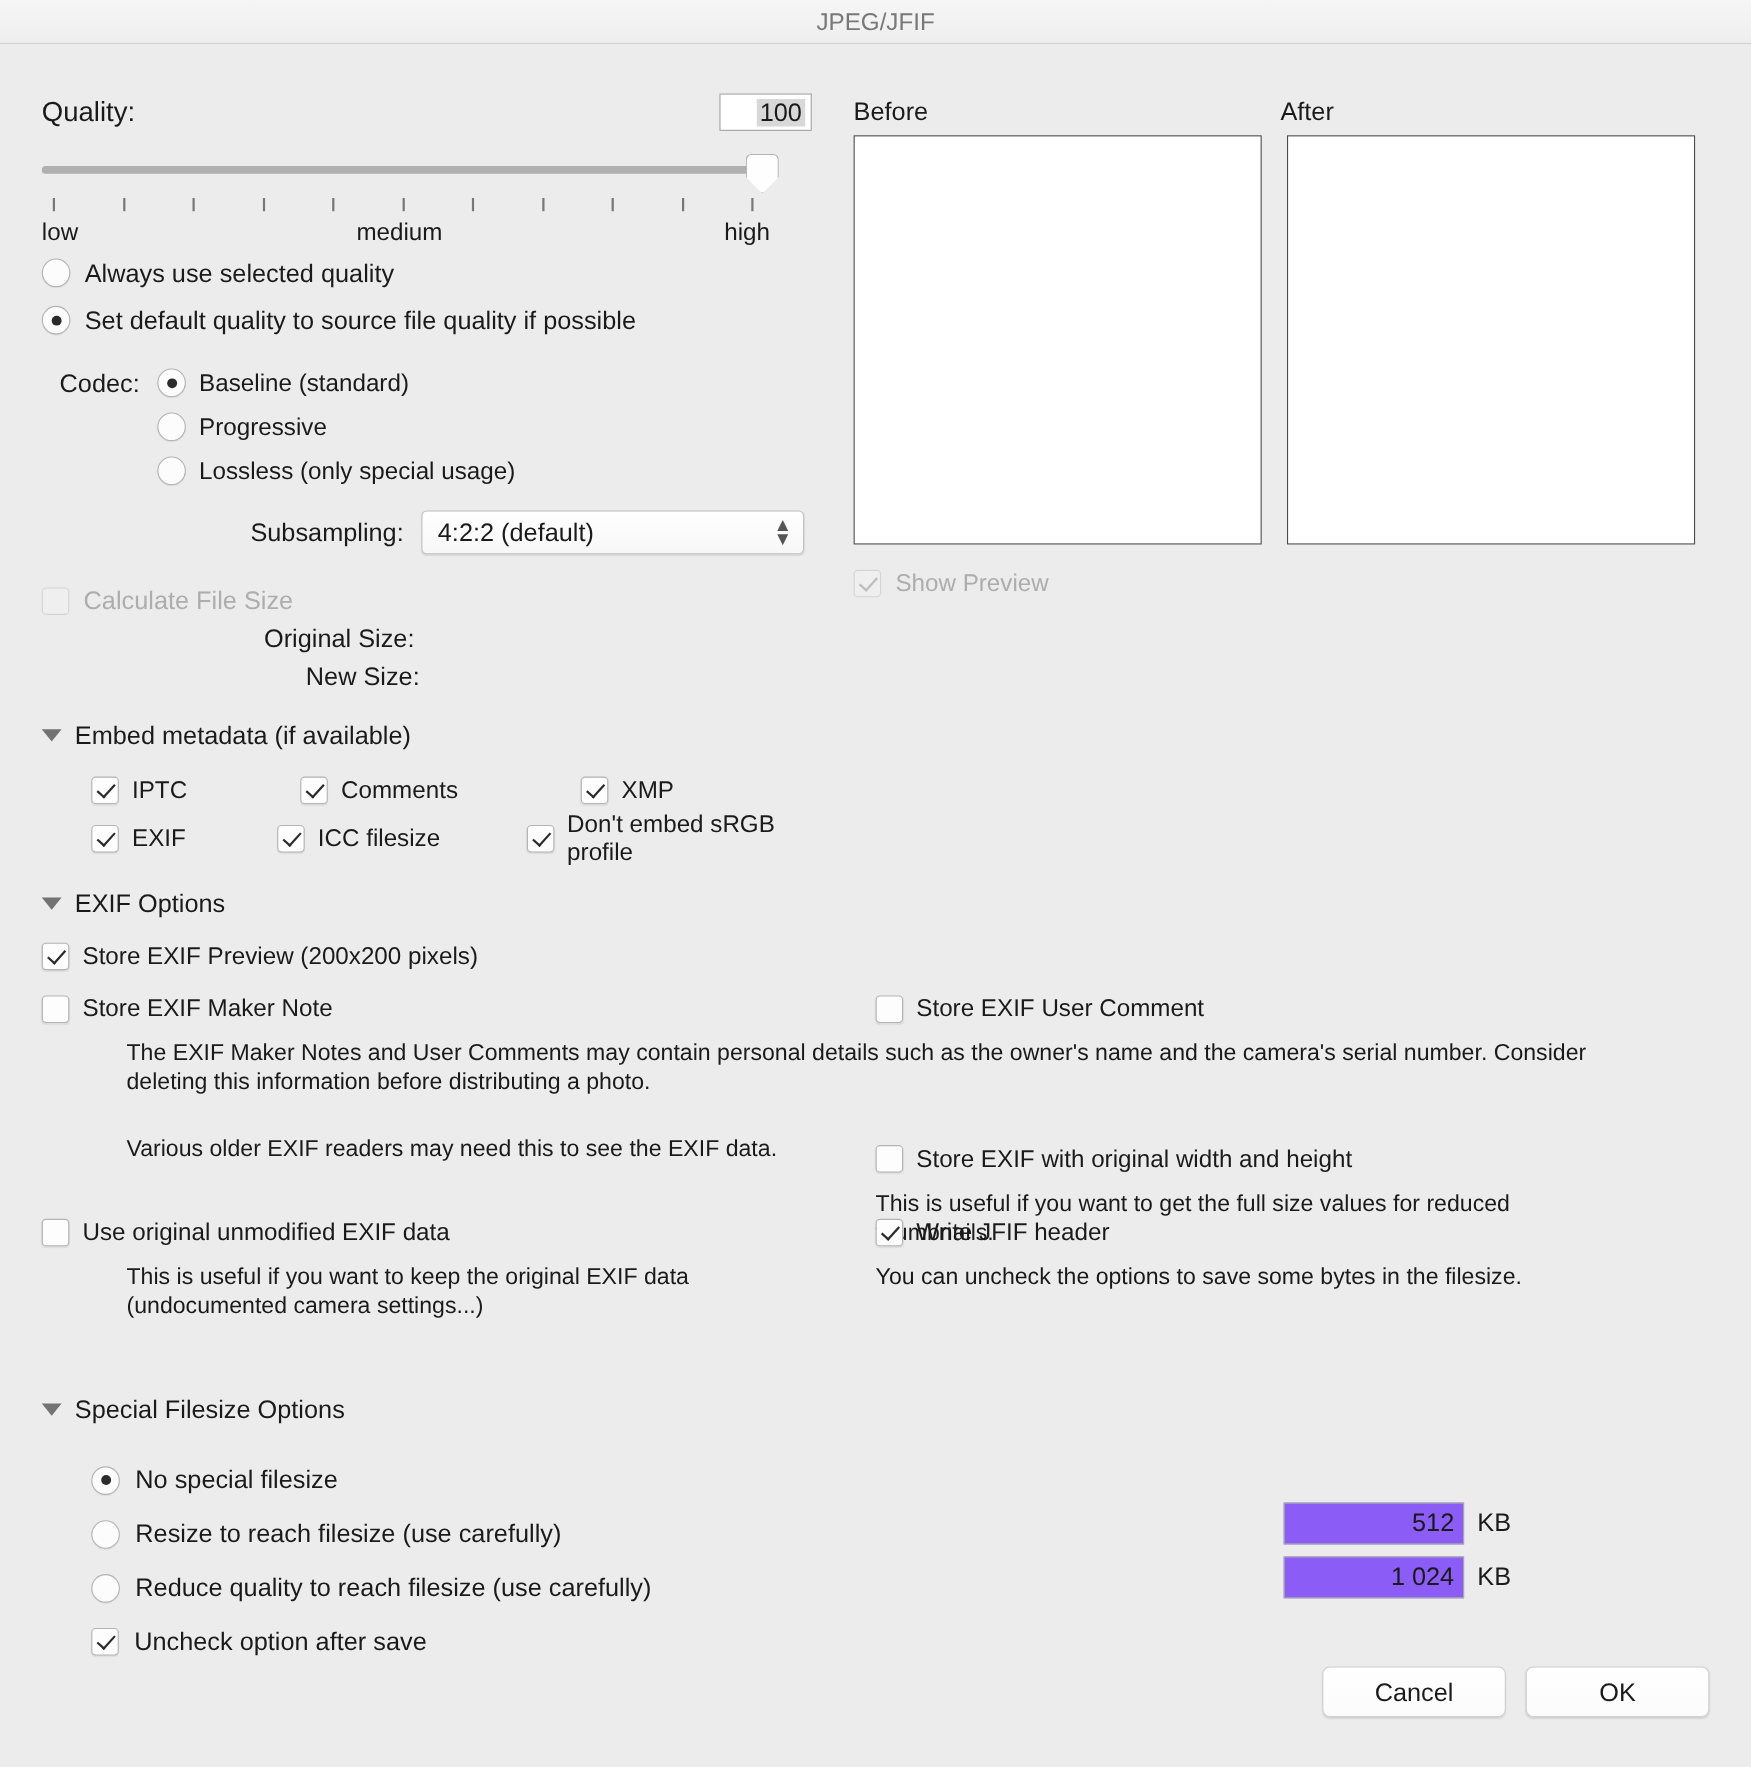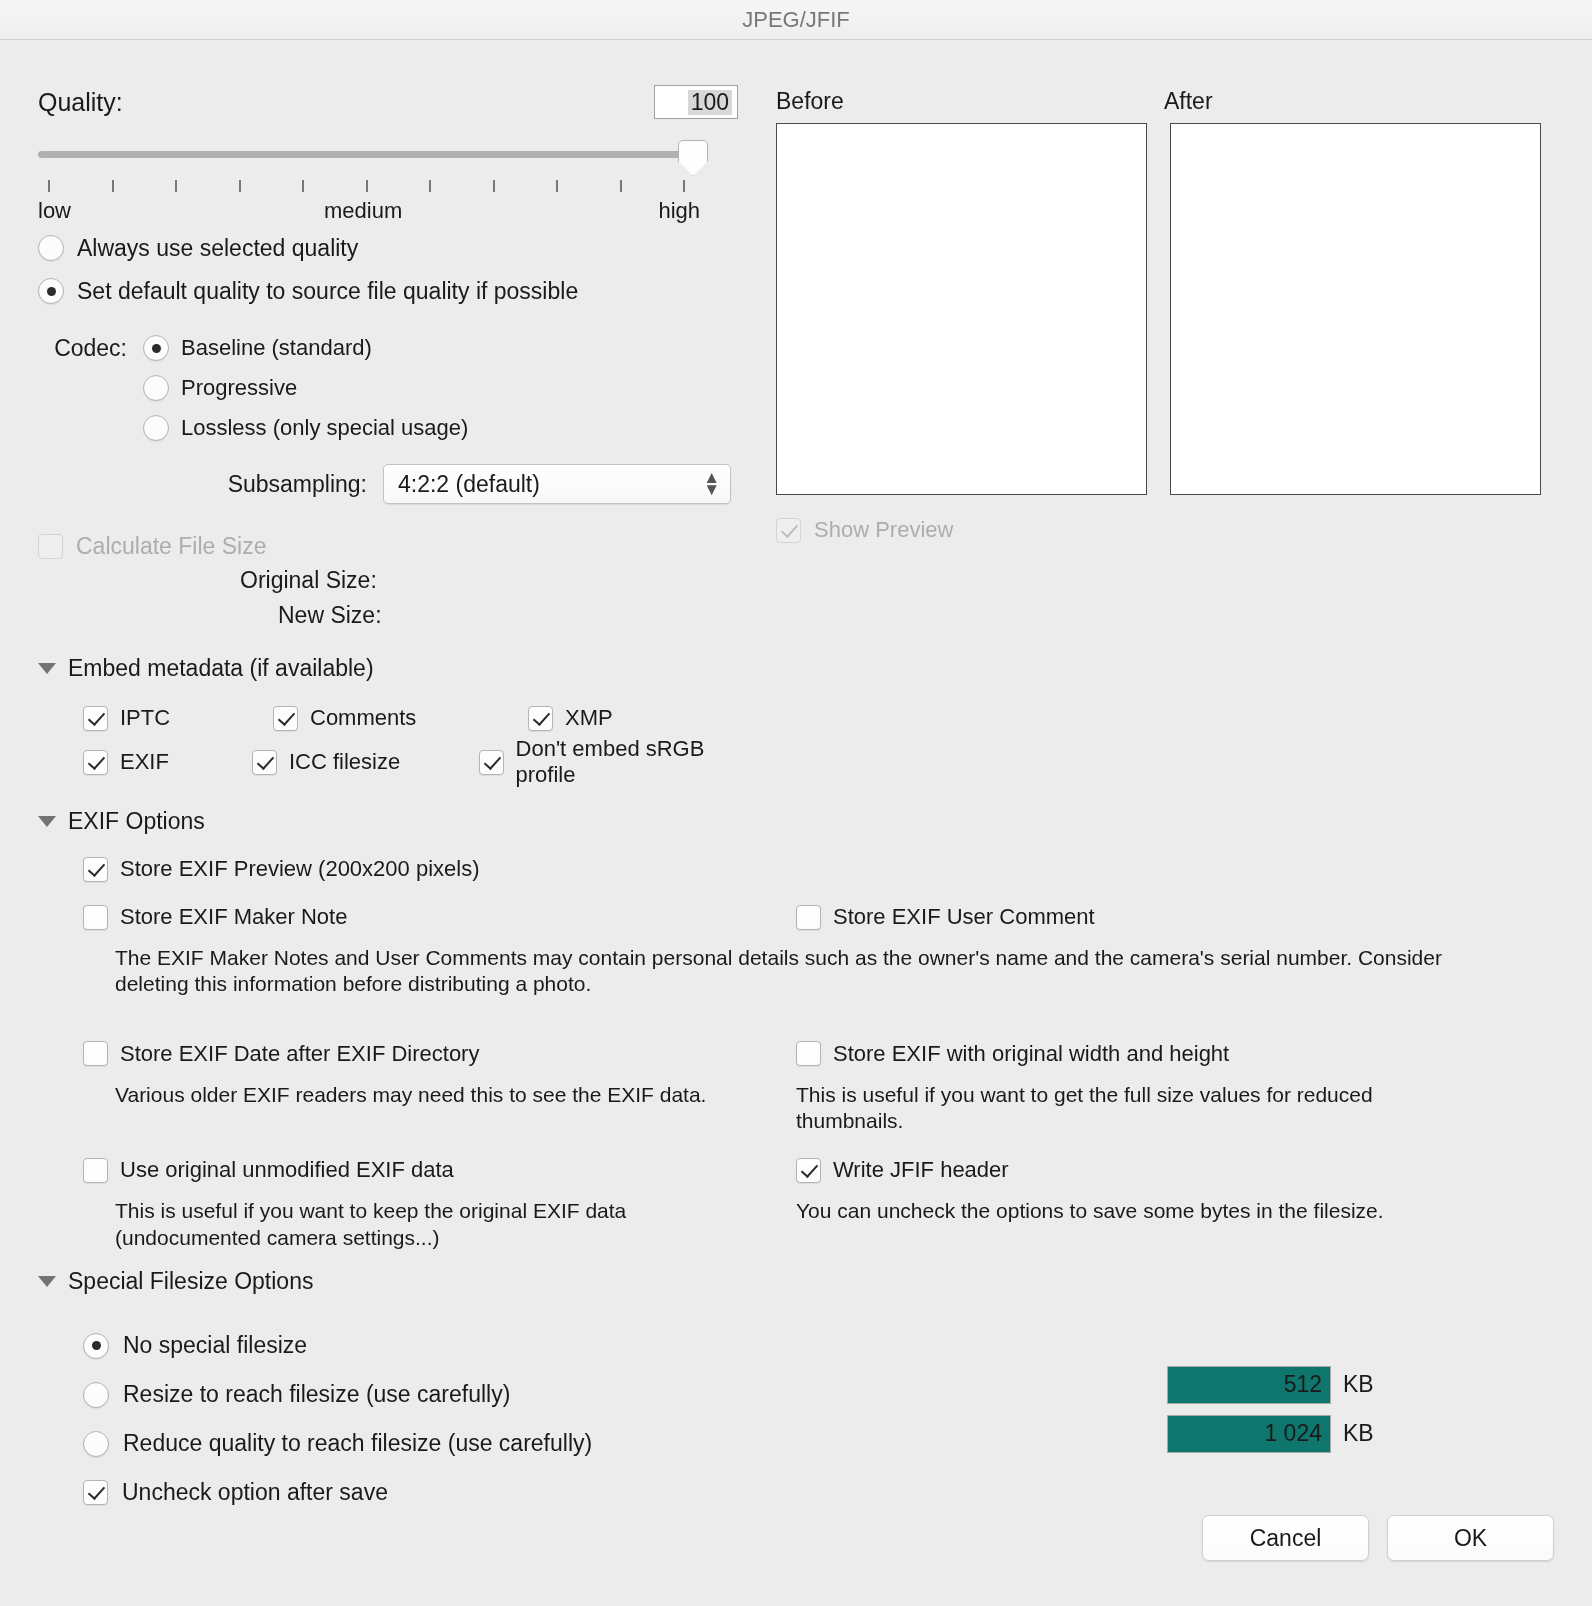--- a/index.html
+++ b/index.html
@@ -244,21 +244,21 @@
     align-items: center;
     height: 44px;
   }
   .meta-cell { display: flex; align-items: center; gap: 12px; }
   .meta-c1 { width: 190px; }
   .meta-c2 { width: 255px; }
 
   
   .exif-body { margin-top: 12px; }
   .exif-line { display: flex; align-items: center; gap: 12px; }
-  .indent1 { margin-left: 45px; }
+  .indent1 { }
   .indent2 { margin-left: 100px; }
   .helptext {
     font-size: 21px;
     line-height: 1.26;
     margin-left: 77px;
     margin-top: 6px;
   }
   .two-col {
     position: relative;
     margin-top: 20px;
@@ -279,21 +279,21 @@
   .fs-fields {
     position: absolute;
     left: 1129px;
   }
   .fs-field-row {
     display: flex; align-items: center; gap: 12px;
     height: 49px;
   }
   .num-input {
     width: 164px; height: 38px;
-    background: #0f766e;
+    background: #8b5cf6;
     border: 1px solid #a8a8a8;
     display: flex; align-items: center; justify-content: flex-end;
     padding-right: 8px;
     font-size: 23px;
   }
   .kb { font-size: 23px; }
 
   
   .footer-check {
     position: absolute;
@@ -501,24 +501,20 @@
         <div class="col-right">
           <div class="exif-line" style="height:44px;">
             <span class="checkbox"></span>
             <span class="lbl">Store EXIF User Comment</span>
           </div>
         </div>
         <div class="helptext" style="width:1400px;">The EXIF Maker Notes and User Comments may contain personal details such as the owner's name and the camera's serial number. Consider deleting this information before distributing a photo.</div>
       </div>
 
       <div class="two-col" style="margin-top:34px;">
-        <div class="exif-line indent1" style="height:44px;">
-          <span class="checkbox"></span>
-          <span class="lbl">Store EXIF Date after EXIF Directory</span>
-        </div>
         <div class="helptext col-left-help" style="width:680px;">Various older EXIF readers may need this to see the EXIF data.</div>
         <div class="col-right">
           <div class="exif-line" style="height:44px;">
             <span class="checkbox"></span>
             <span class="lbl">Store EXIF with original width and height</span>
           </div>
           <div class="helptext" style="width:660px;">This is useful if you want to get the full size values for reduced thumbnails.</div>
         </div>
       </div>
 

